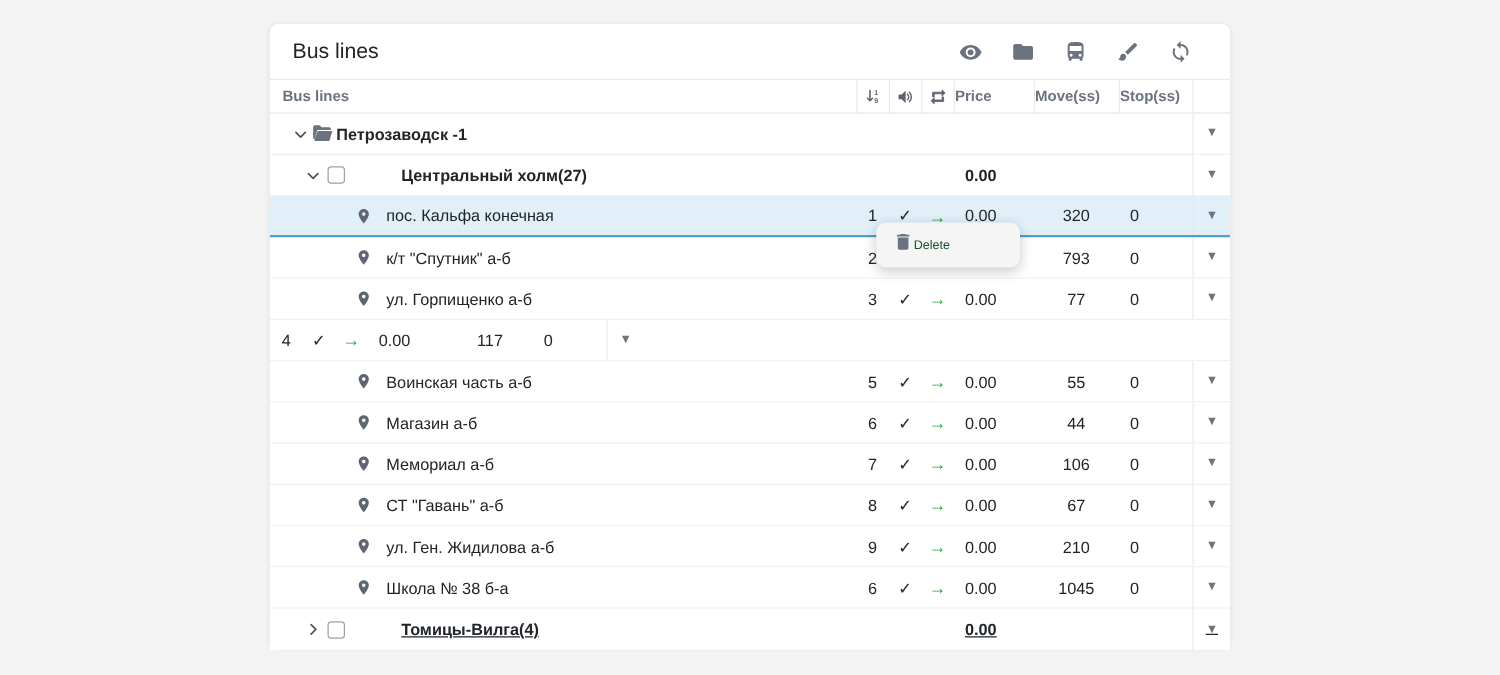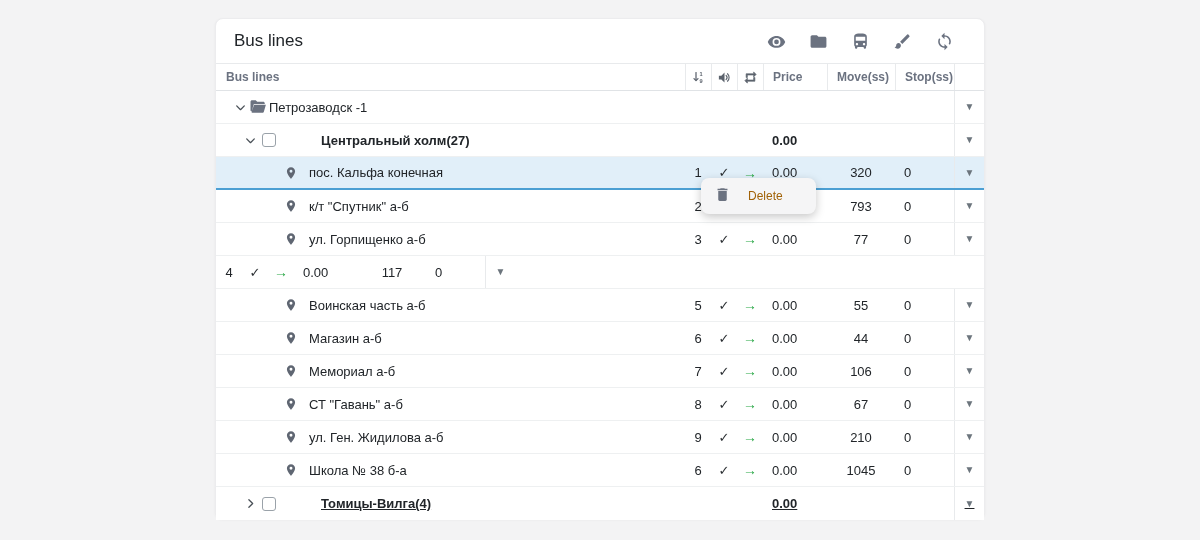--- a/index.html
+++ b/index.html
@@ -19,51 +19,51 @@
 
   
   .hdr{height:28px;display:flex;align-items:stretch;border-top:1px solid #e8eaec;
     border-bottom:1px solid #e0e3e6;color:#6b7280;font-size:12px;font-weight:700;}
   .hcell{display:flex;align-items:center;justify-content:center;
     border-left:1px solid #e8eaec;}
   .hcell.name{flex:1;justify-content:flex-start;padding-left:10px;border-left:none;}
   .hcell svg{width:15px;height:15px;fill:#5c636d;stroke:#5c636d;}
   .c-sort{width:26px;}.c-snd{width:26px;}.c-rpt{width:26px;}
   .c-price{width:64px;}.c-move{width:68px;}.c-stop{width:59px;}.c-menu{width:30px;border-left:1px solid #e8eaec;}
-  .hcell.c-price,.hcell.c-move,.hcell.c-stop{justify-content:flex-start;padding-left:9px;}
+  .hcell.c-price,.hcell.c-move,.hcell.c-stop{justify-content:flex-start;}
 
   
   .row{height:33px;display:flex;align-items:stretch;border-bottom:1px solid #eef0f1;
     font-size:13px;color:#212529;background:#fff;}
   .row:last-child{border-bottom:none;text-decoration:underline;}
   .row.selected{background:#e1eff9;border-bottom:2px solid #4b9fd3;}
   .cell{display:flex;align-items:center;justify-content:center;}
   .cell.name{flex:1;justify-content:flex-start;}
   .cell.c-price,.cell.c-stop{justify-content:flex-start;padding-left:9px;}
-  .row.folder .name{padding-left:18px;gap:2px;}
+  .row.folder .name{padding-left:18px;gap:2px;font-weight:bold;}
   .row.group  .name{padding-left:28px;gap:5px;}
   .row.stop   .name{padding-left:68px;gap:11px;}
   .row.group .lbl{font-weight:700;margin-left:40px;}
   .row.group .cell.c-price{font-weight:700;}
   .ic{display:inline-flex;align-items:center;}
   .ic.chev svg{width:13px;height:13px;stroke:#495057;fill:none;}
   .ic.fold svg{width:18px;height:18px;fill:#6b7280;}
   .ic.pin svg{width:14px;height:16px;fill:#5f6672;}
   .checkbox{width:14px;height:14px;border:1.5px solid #9aa2a9;border-radius:3px;
     background:#fff;display:inline-block;}
   .cell.chk{color:#2b2f33;font-size:13px;}
   .cell.green{color:#28a745;font-weight:700;font-size:14px;}
   .caret{color:#6c757d;font-size:10px;line-height:1;}
 
   
   .ctx{position:absolute;left:485px;top:159px;width:115px;height:36px;z-index:5;
     background:#f5f5f6;border-radius:8px;box-shadow:0 3px 10px rgba(0,0,0,.22);
     display:flex;align-items:center;padding:0 10px 0 13px;cursor:pointer;}
   .ctx svg{width:17px;height:17px;fill:#6b7280;}
-  .ctx .lbl{margin-left:17px;font-size:12px;color:#a16207;}
+  .ctx .lbl{font-size:10px;color:#14532d;}
 </style>
 </head>
 <body>
 
 <div class="panel">
 
   <div class="titlebar">
     <div class="title">Bus lines</div>
     <div class="toolbar">
       <span class="tbtn">

